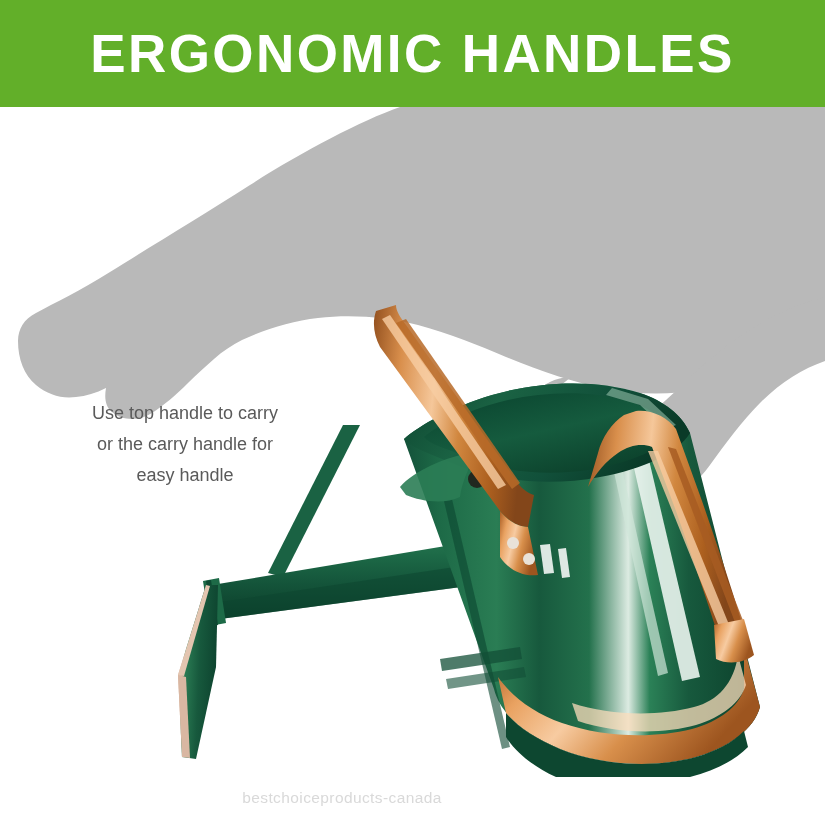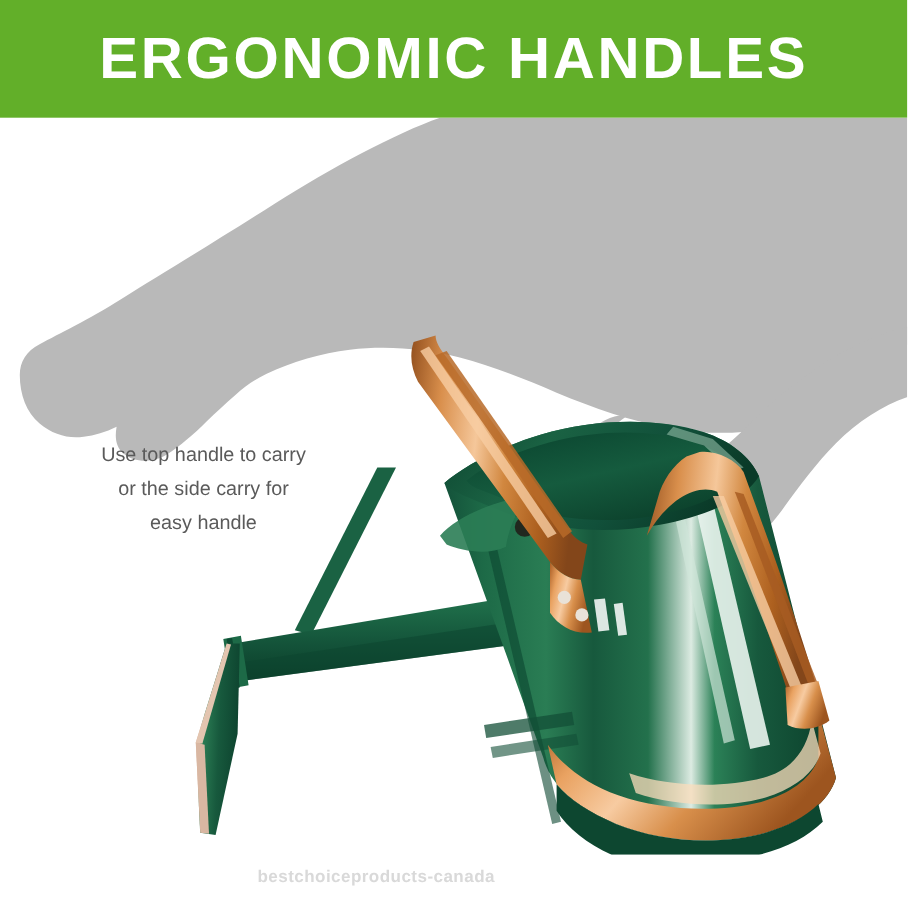--- a/index.html
+++ b/index.html
@@ -62,21 +62,21 @@
   #footer-watermark {
     position: absolute;
     left: 0;
     top: 789px;
     width: 684px;
     text-align: center;
     color: #d9d9d9;
     font-family: "Liberation Sans", sans-serif;
     font-size: 15.5px;
     letter-spacing: 0.4px;
-    font-weight: bold;
+    font-weight: normal;
   }
 
   
   #product-stage {
     position: absolute;
     left: 0;
     top: 107px;
     width: 825px;
     height: 670px;
   }
@@ -297,19 +297,19 @@
         <path fill="#f7cda3" opacity="0.8" d="M 648,344 L 658,344 L 730,520 L 720,522 Z"></path>
         <path fill="#a75c22" opacity="0.85" d="M 668,340 L 676,342 L 744,516 L 736,518 Z"></path>
         <path fill="url(#gradCopperBand)" d="M 714,518 L 744,512 L 754,548
                  C 744,556 728,558 716,552 Z"></path>
       </g>
     </svg>
   </div>
 
   <div id="caption-block">
     <span class="cap-line">Use top handle to carry</span>
-    <span class="cap-line">or the side carry for</span>
+    <span class="cap-line">or the carry handle for</span>
     <span class="cap-line">easy handle</span>
   </div>
 
   <div id="footer-watermark">bestchoiceproducts-canada</div>
 
 </div>
 
 </body></html>

